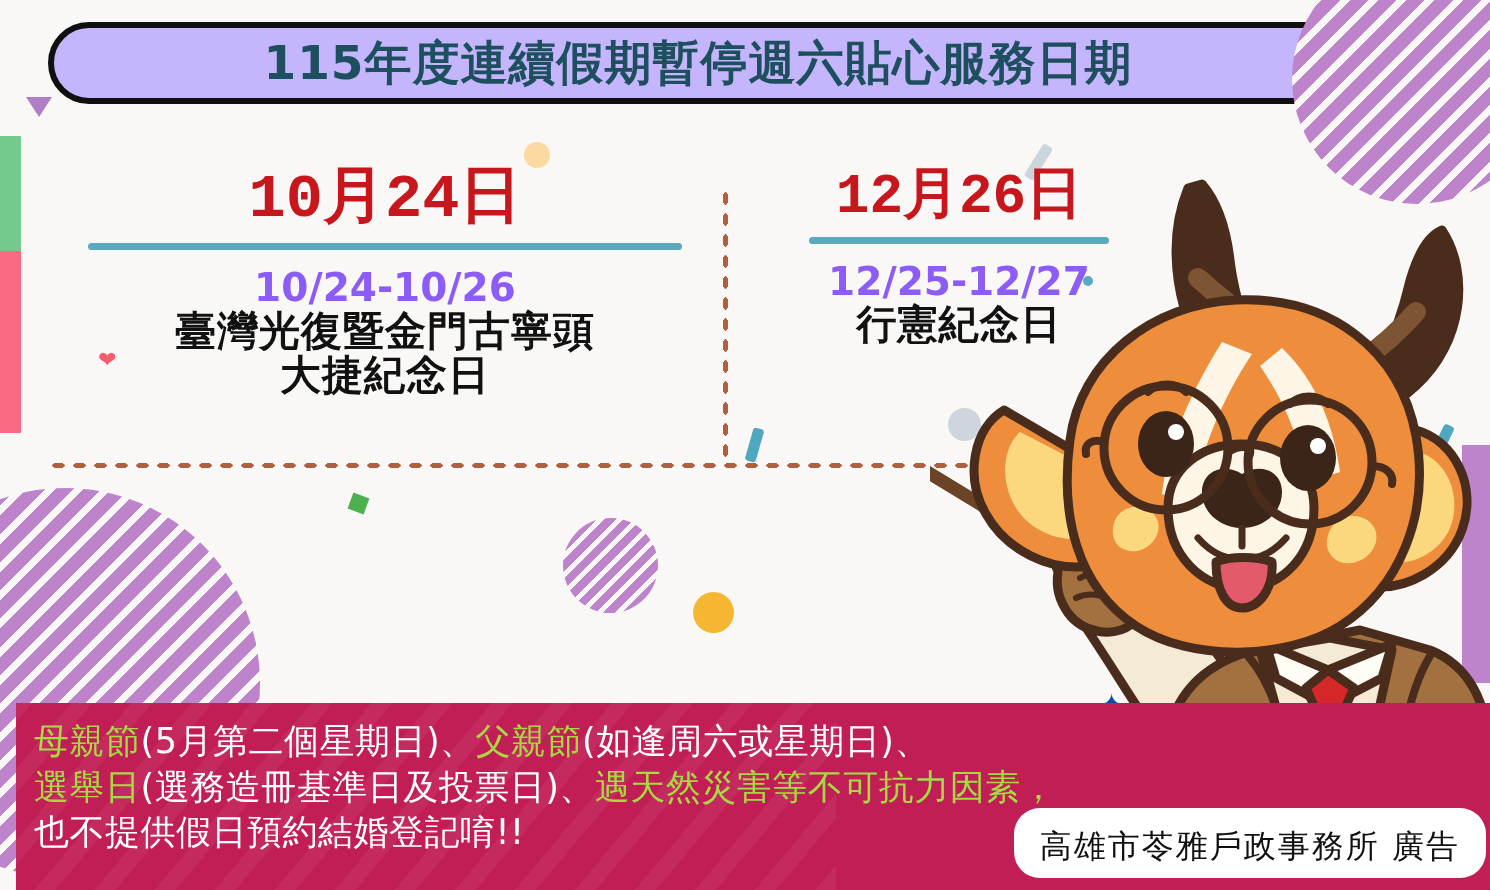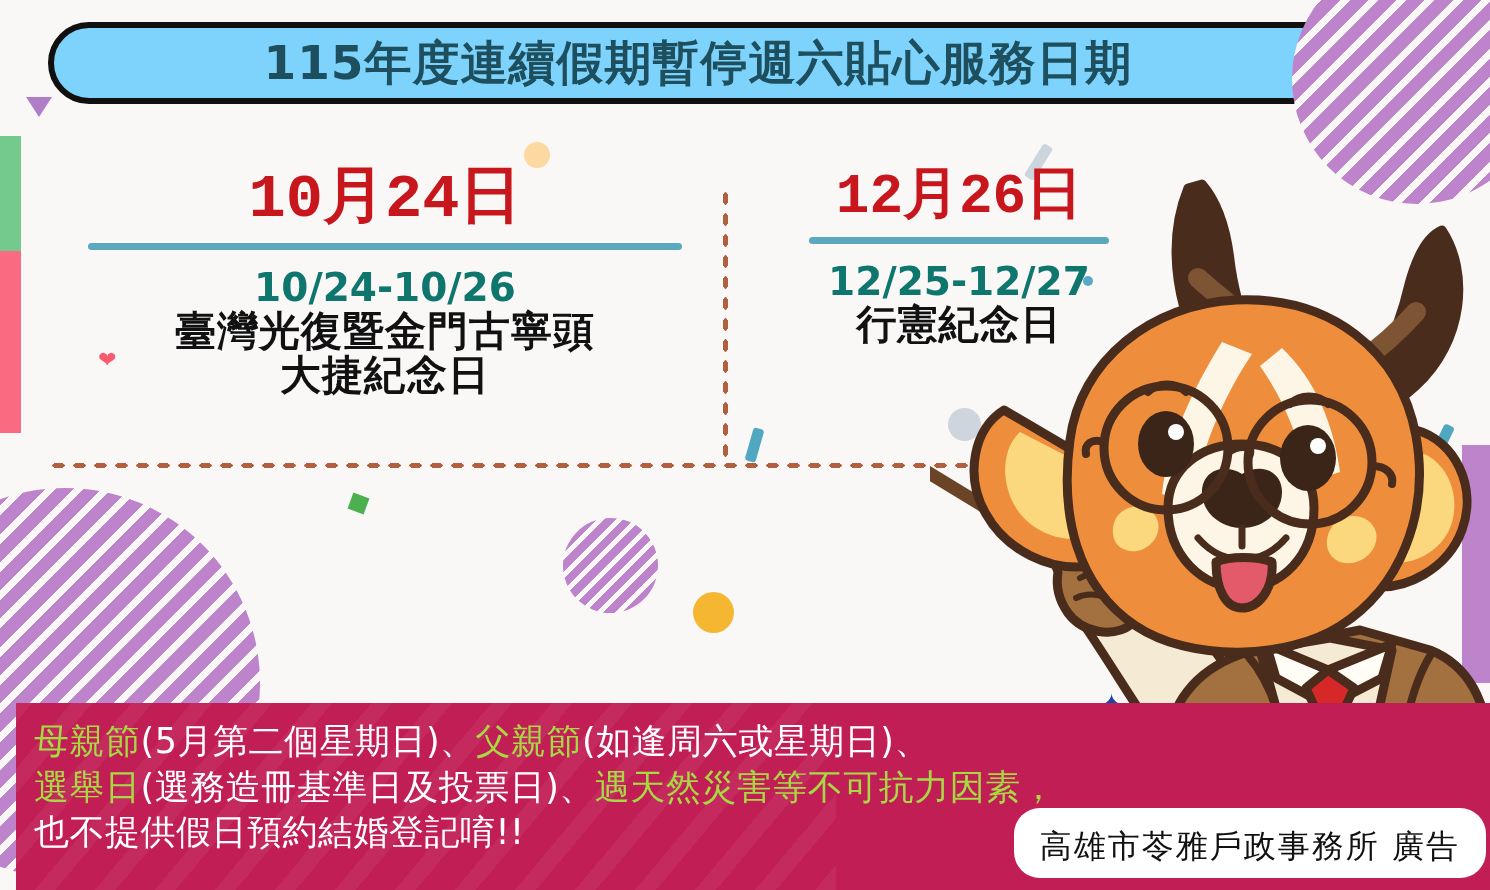--- a/index.html
+++ b/index.html
@@ -94,21 +94,21 @@
 
   .heart{
     position:absolute;left:98px;top:350px;width:22px;height:20px;
     color:#fa5a6e;font-size:22px;line-height:20px;
   }
 
   
   #header-pill{
     position:absolute;left:48px;top:22px;
     width:1300px;height:82px;
-    background:#7dd3fc;
+    background:#c4b5fd;
     border:6px solid #101010;
     border-radius:46px;
     box-sizing:border-box;
     display:flex;align-items:center;justify-content:center;
     z-index:6;
   }
   #header-title{
     font-family:"DejaVu Sans","Liberation Sans",sans-serif;
     font-weight:bold;
     font-size:47px;
@@ -136,21 +136,21 @@
     height:7px;border-radius:4px;background:#5ba8bf;
     margin:11px auto 0 auto;
   }
   #card-left  .card-rule{width:594px;}
   #card-right .card-rule{width:300px;}
 
   .card-range{
     font-family:"DejaVu Sans","Liberation Sans",sans-serif;
     font-weight:bold;
     font-size:39px;
-    color:#0f766e;
+    color:#8b5cf6;
     margin-top:17px;
     line-height:1.06;
     white-space:nowrap;
   }
   .card-name{
     font-family:"DejaVu Sans","Liberation Sans",sans-serif;
     font-weight:bold;
     font-size:41px;
     color:#111;
     line-height:1.08;

